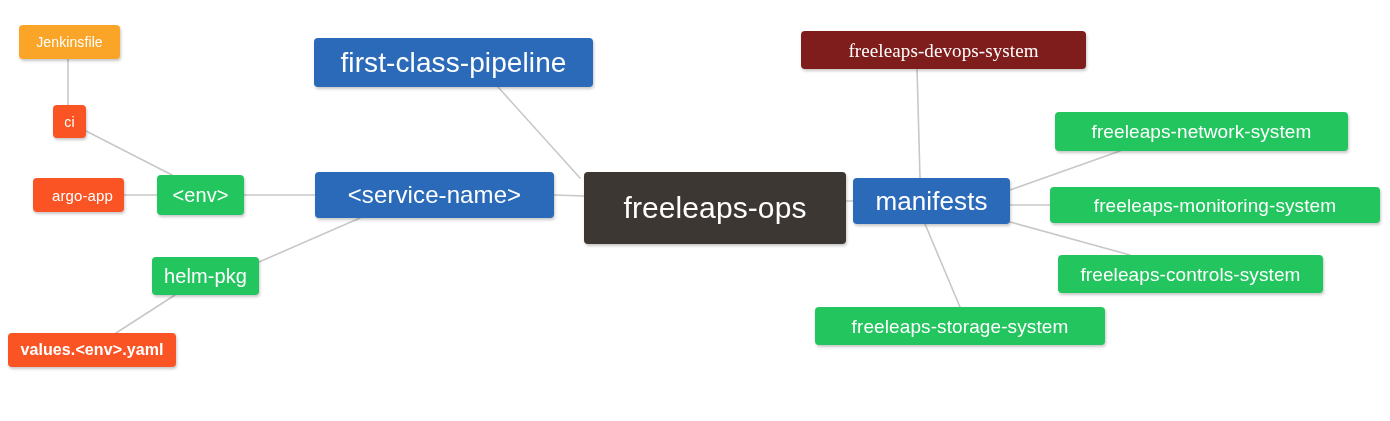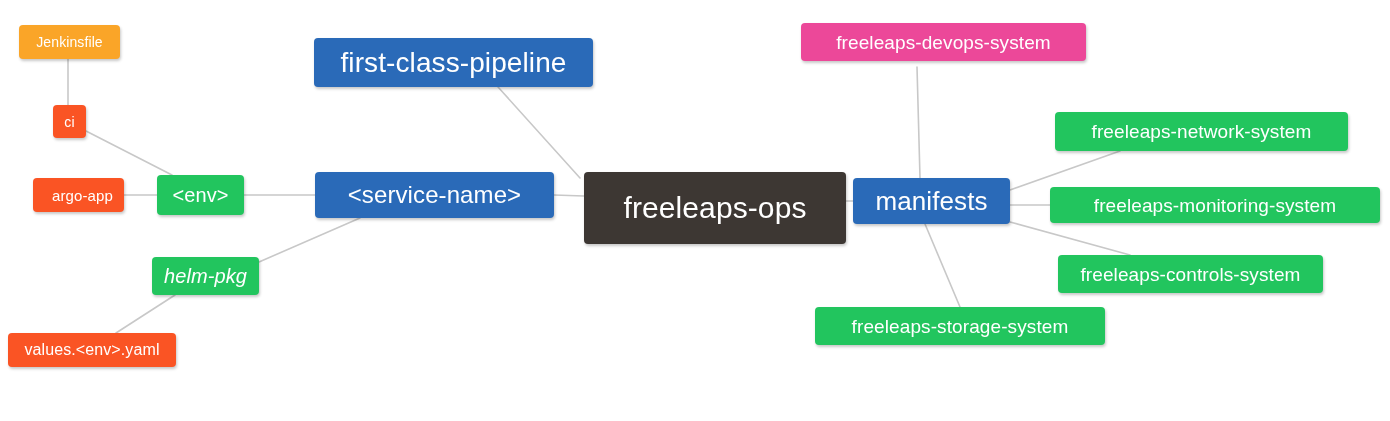--- a/index.html
+++ b/index.html
@@ -73,39 +73,39 @@
       </div>
       <div class="node" style="left: 53px; top: 105px; width: 33px; height: 33px; background: rgb(250, 84, 36); font-size: 14px;">
         <span class="node-label">ci</span>
       </div>
       <div class="node" style="left: 33px; top: 178px; width: 91px; height: 34px; background: rgb(250, 84, 36); font-size: 15px; padding-left: 8px;">
         <span class="node-label">argo-app</span>
       </div>
       <div class="node" style="left: 157px; top: 175px; width: 87px; height: 40px; background: rgb(34, 197, 94); font-size: 20px;">
         <span class="node-label">&lt;env&gt;</span>
       </div>
-      <div class="node" style="left: 152px; top: 257px; width: 107px; height: 38px; background: rgb(34, 197, 94); font-size: 20px; font-style: italic;">
+      <div class="node" style="left: 152px; top: 257px; width: 107px; height: 38px; background: rgb(34, 197, 94); font-size: 20px;">
         <span class="node-label">helm-pkg</span>
       </div>
-      <div class="node" style="left: 8px; top: 333px; width: 168px; height: 34px; background: rgb(250, 84, 36); font-size: 16px;">
+      <div class="node" style="left: 8px; top: 333px; width: 168px; height: 34px; background: rgb(250, 84, 36); font-size: 16px; font-weight: bold;">
         <span class="node-label">values.&lt;env&gt;.yaml</span>
       </div>
       <div class="node" style="left: 314px; top: 38px; width: 279px; height: 49px; background: rgb(42, 106, 184); font-size: 28px;">
         <span class="node-label">first-class-pipeline</span>
       </div>
       <div class="node" style="left: 315px; top: 172px; width: 239px; height: 46px; background: rgb(42, 106, 184); font-size: 24px;">
         <span class="node-label">&lt;service-name&gt;</span>
       </div>
       <div class="node" style="left: 584px; top: 172px; width: 262px; height: 72px; background: rgb(61, 55, 51); font-size: 30px;">
         <span class="node-label">freeleaps-ops</span>
       </div>
       <div class="node" style="left: 853px; top: 178px; width: 157px; height: 46px; background: rgb(42, 106, 184); font-size: 26px; justify-content: center;">
         <span class="node-label">manifests</span>
       </div>
-      <div class="node" style="left: 801px; top: 23px; width: 285px; height: 38px; background: #ec4899; font-size: 19px;">
+      <div class="node" style="left: 801px; top: 31px; width: 285px; height: 38px; background: #7f1d1d; font-size: 19px; font-family: Liberation Serif, serif;">
         <span class="node-label">freeleaps-devops-system</span>
       </div>
       <div class="node" style="left: 1055px; top: 112px; width: 293px; height: 39px; background: rgb(34, 197, 94); font-size: 19px;">
         <span class="node-label">freeleaps-network-system</span>
       </div>
       <div class="node" style="left: 1050px; top: 187px; width: 330px; height: 36px; background: rgb(34, 197, 94); font-size: 19px;">
         <span class="node-label">freeleaps-monitoring-system</span>
       </div>
       <div class="node" style="left: 1058px; top: 255px; width: 265px; height: 38px; background: rgb(34, 197, 94); font-size: 19px;">
         <span class="node-label">freeleaps-controls-system</span>

